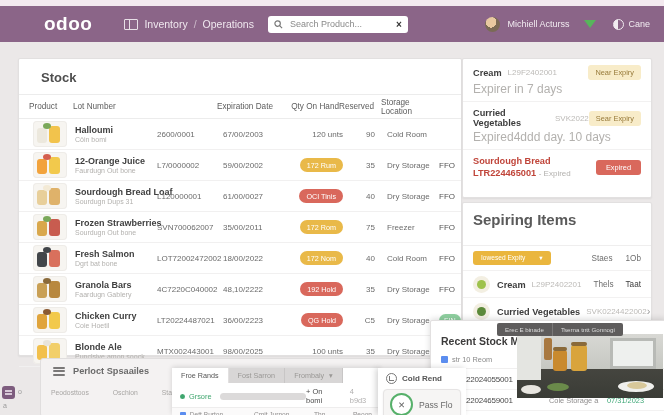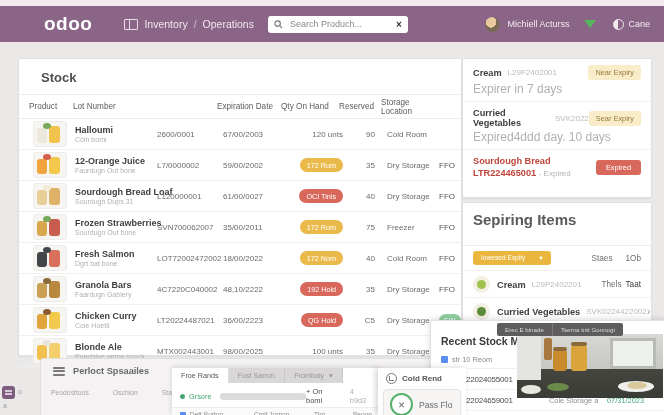--- a/index.html
+++ b/index.html
@@ -28,21 +28,21 @@
   .sess{display:flex;align-items:center;gap:4px;color:#f2ecf1;font-size:9px;margin-left:10px;}
   .halfcirc{width:9px;height:9px;border-radius:50%;border:1px solid #f2ecf1;
             background:linear-gradient(90deg,#f2ecf1 0 50%,transparent 50%);}
   
   .card{background:#fff;border:1px solid #e2e0e0;border-radius:2px;box-shadow:0 1px 2px rgba(0,0,0,.06);}
   .stock{position:absolute;left:18px;top:58px;width:442px;height:296px;z-index:1;}
   .stock h2{margin:0;padding:11px 0 9px 22px;font-size:13px;color:#4e4e4e;border-bottom:1px solid #ececec;}
   .shead,.srow{display:grid;grid-template-columns:44px 82px 66px 64px 58px 30px 56px 30px;
                align-items:center;padding:0 6px;}
   .shead{height:23px;border-bottom:1px solid #ececec;font-size:8.2px;color:#5d5d5d;}
-  .shead .r{text-align:left;}
+  .shead .r{text-align:right;}
   .srow{height:30px;border-bottom:1px solid #f1f0f0;padding-left:12px;}
   .cell{font-size:8px;color:#6b6b6b;white-space:nowrap;}
   .thumb{display:block;width:34px;height:26px;border-radius:4px;background:#f7f5f1;
          box-shadow:inset 0 0 0 1px #eeece8;position:relative;margin-left:2px;}
   .thumb i{position:absolute;border-radius:3px;}
   .thumb .a{left:4px;top:7px;width:10px;height:15px;background:var(--a);}
   .thumb .b{left:16px;top:5px;width:11px;height:17px;background:var(--b);}
   .thumb .c{left:10px;top:2px;width:8px;height:6px;border-radius:50%;background:var(--c);}
   .ncell b{display:block;font-size:9px;color:#3f3f3f;}
   .ncell small{display:block;font-size:7px;color:#b3b1ae;margin-top:1px;}
@@ -75,21 +75,21 @@
   .filter-row .stat{margin-left:auto;font-size:8.2px;color:#6d6d6d;}
   .filter-row .statv{margin-left:13px;font-size:8.2px;color:#6d6d6d;}
   .sep-item{padding:5px 10px 4px;border-bottom:1px solid #f2f1f1;}
   .sline{display:flex;align-items:center;}
   .sicon{width:17px;height:17px;border-radius:50%;background:#f3efe2;margin-right:7px;position:relative;flex:0 0 auto;}
   .sicon:before{content:"";position:absolute;left:4px;top:4px;width:9px;height:9px;border-radius:50%;background:var(--ic);}
   .sline b{font-size:9.2px;color:#3d3d3d;white-space:nowrap;}
   .sline .lot{font-size:8px;color:#bcbab7;margin-left:6px;white-space:nowrap;}
   .sline .meta{font-size:7.4px;color:#9c9a98;margin-left:6px;white-space:nowrap;}
   .sline .r1{margin-left:auto;font-size:8.2px;color:#6d6d6d;}
-  .sline .r2{margin-left:4px;font-size:8.2px;color:#3d3d3d;}
+  .sline .r2{margin-left:12px;font-size:8.2px;color:#3d3d3d;}
   .chev{margin-left:auto;color:#9a9a9a;font-size:11px;line-height:1;}
   .ssub{font-size:7.2px;color:#b3b1ae;margin:2px 0 0 24px;}
   
   .recent{position:absolute;left:430px;top:320px;width:234px;height:95px;z-index:5;
           box-shadow:0 -1px 6px rgba(0,0,0,.15);}
   .dtabs{position:absolute;left:66px;top:2px;display:flex;background:#5e5c5c;border-radius:2px;z-index:3;}
   .dtabs span{font-size:6.2px;color:#ddd;padding:3px 8px;white-space:nowrap;}
   .dtabs span + span{border-left:1px solid #7a7878;}
   .photo{position:absolute;right:2px;top:13px;width:146px;height:64px;z-index:2;
          background:linear-gradient(180deg,#d8d8d4 0%,#c6c8c2 54%,#45453f 55%,#3a3c36 100%);}

